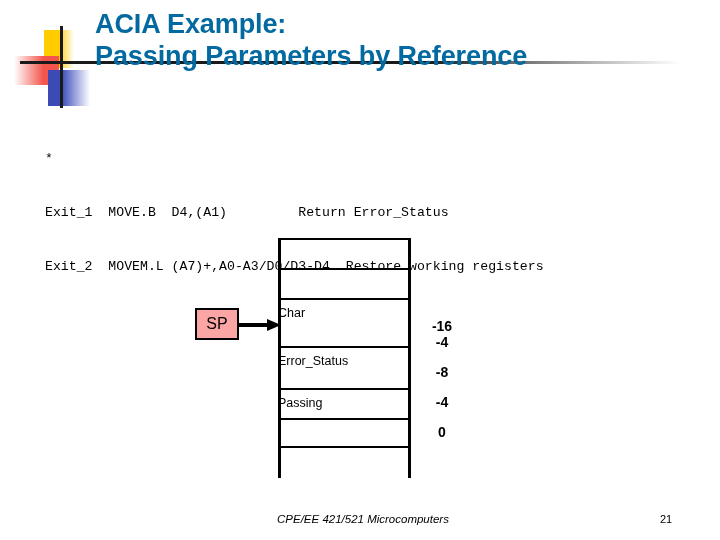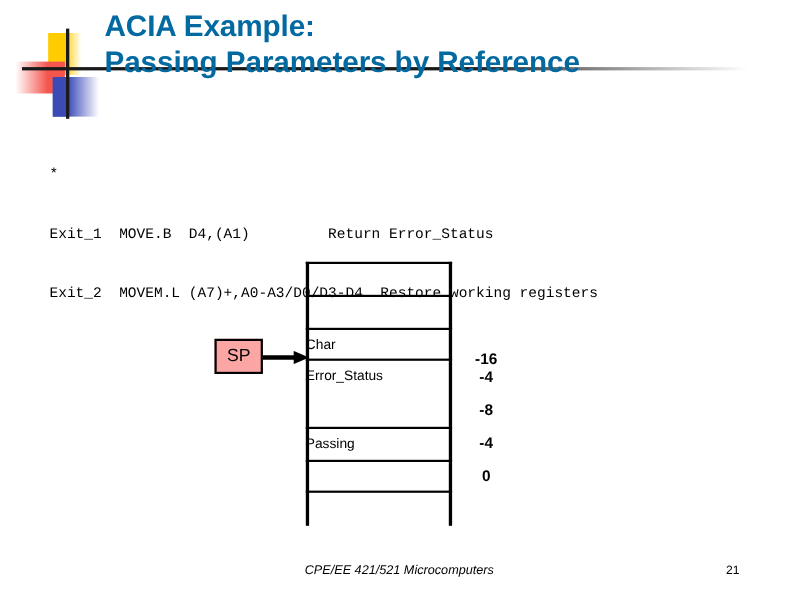--- a/index.html
+++ b/index.html
@@ -251,21 +251,21 @@
 
     <div class="stack-row" style="top:0px;">
       <div class="stack-row-label"></div>
     </div>
     <div class="stack-row" style="top:30px;">
       <div class="stack-row-label"></div>
     </div>
     <div class="stack-row" style="top:60px;">
       <div class="stack-row-label">Char</div>
     </div>
-    <div class="stack-row" style="top:88px;">
+    <div class="stack-row" style="top:108px;">
       <div class="stack-row-label">Error_Status</div>
     </div>
     <div class="stack-row" style="top:150px;">
       <div class="stack-row-label">Passing</div>
     </div>
     <div class="stack-row stack-row-last" style="top:180px;">
       <div class="stack-row-label"></div>
     </div>
 
     <div class="stack-offset" style="top:80px;">-16</div>

